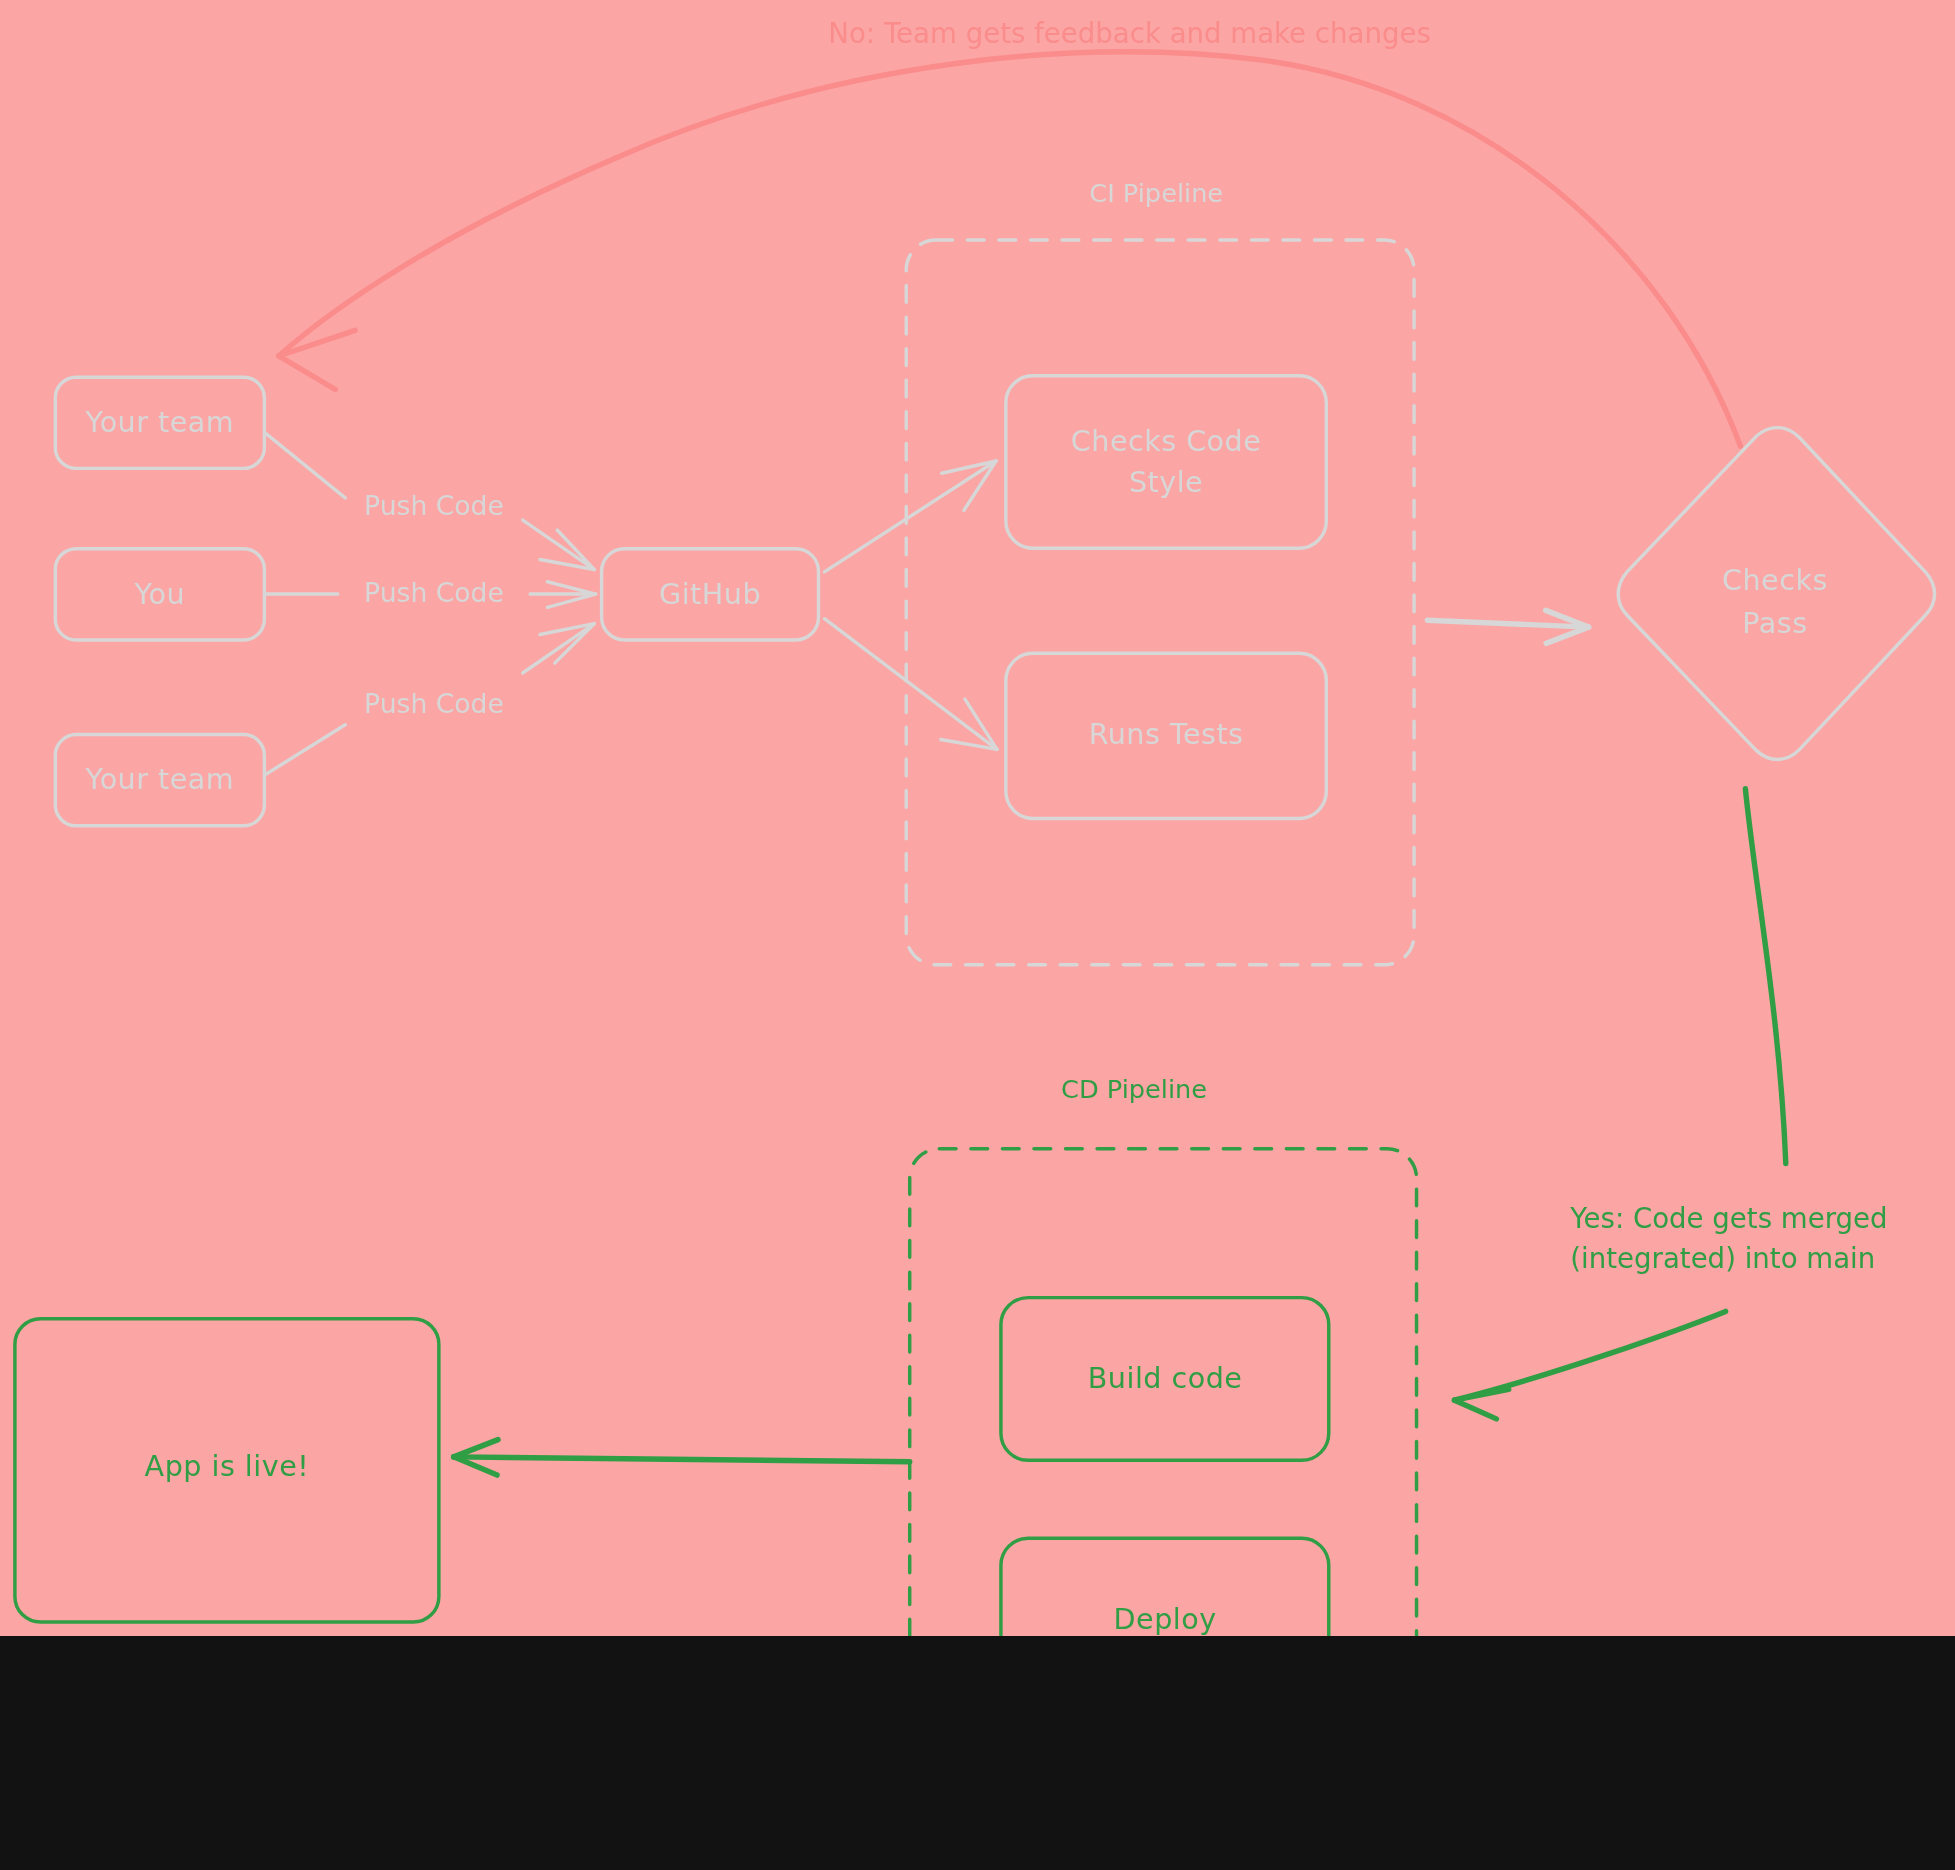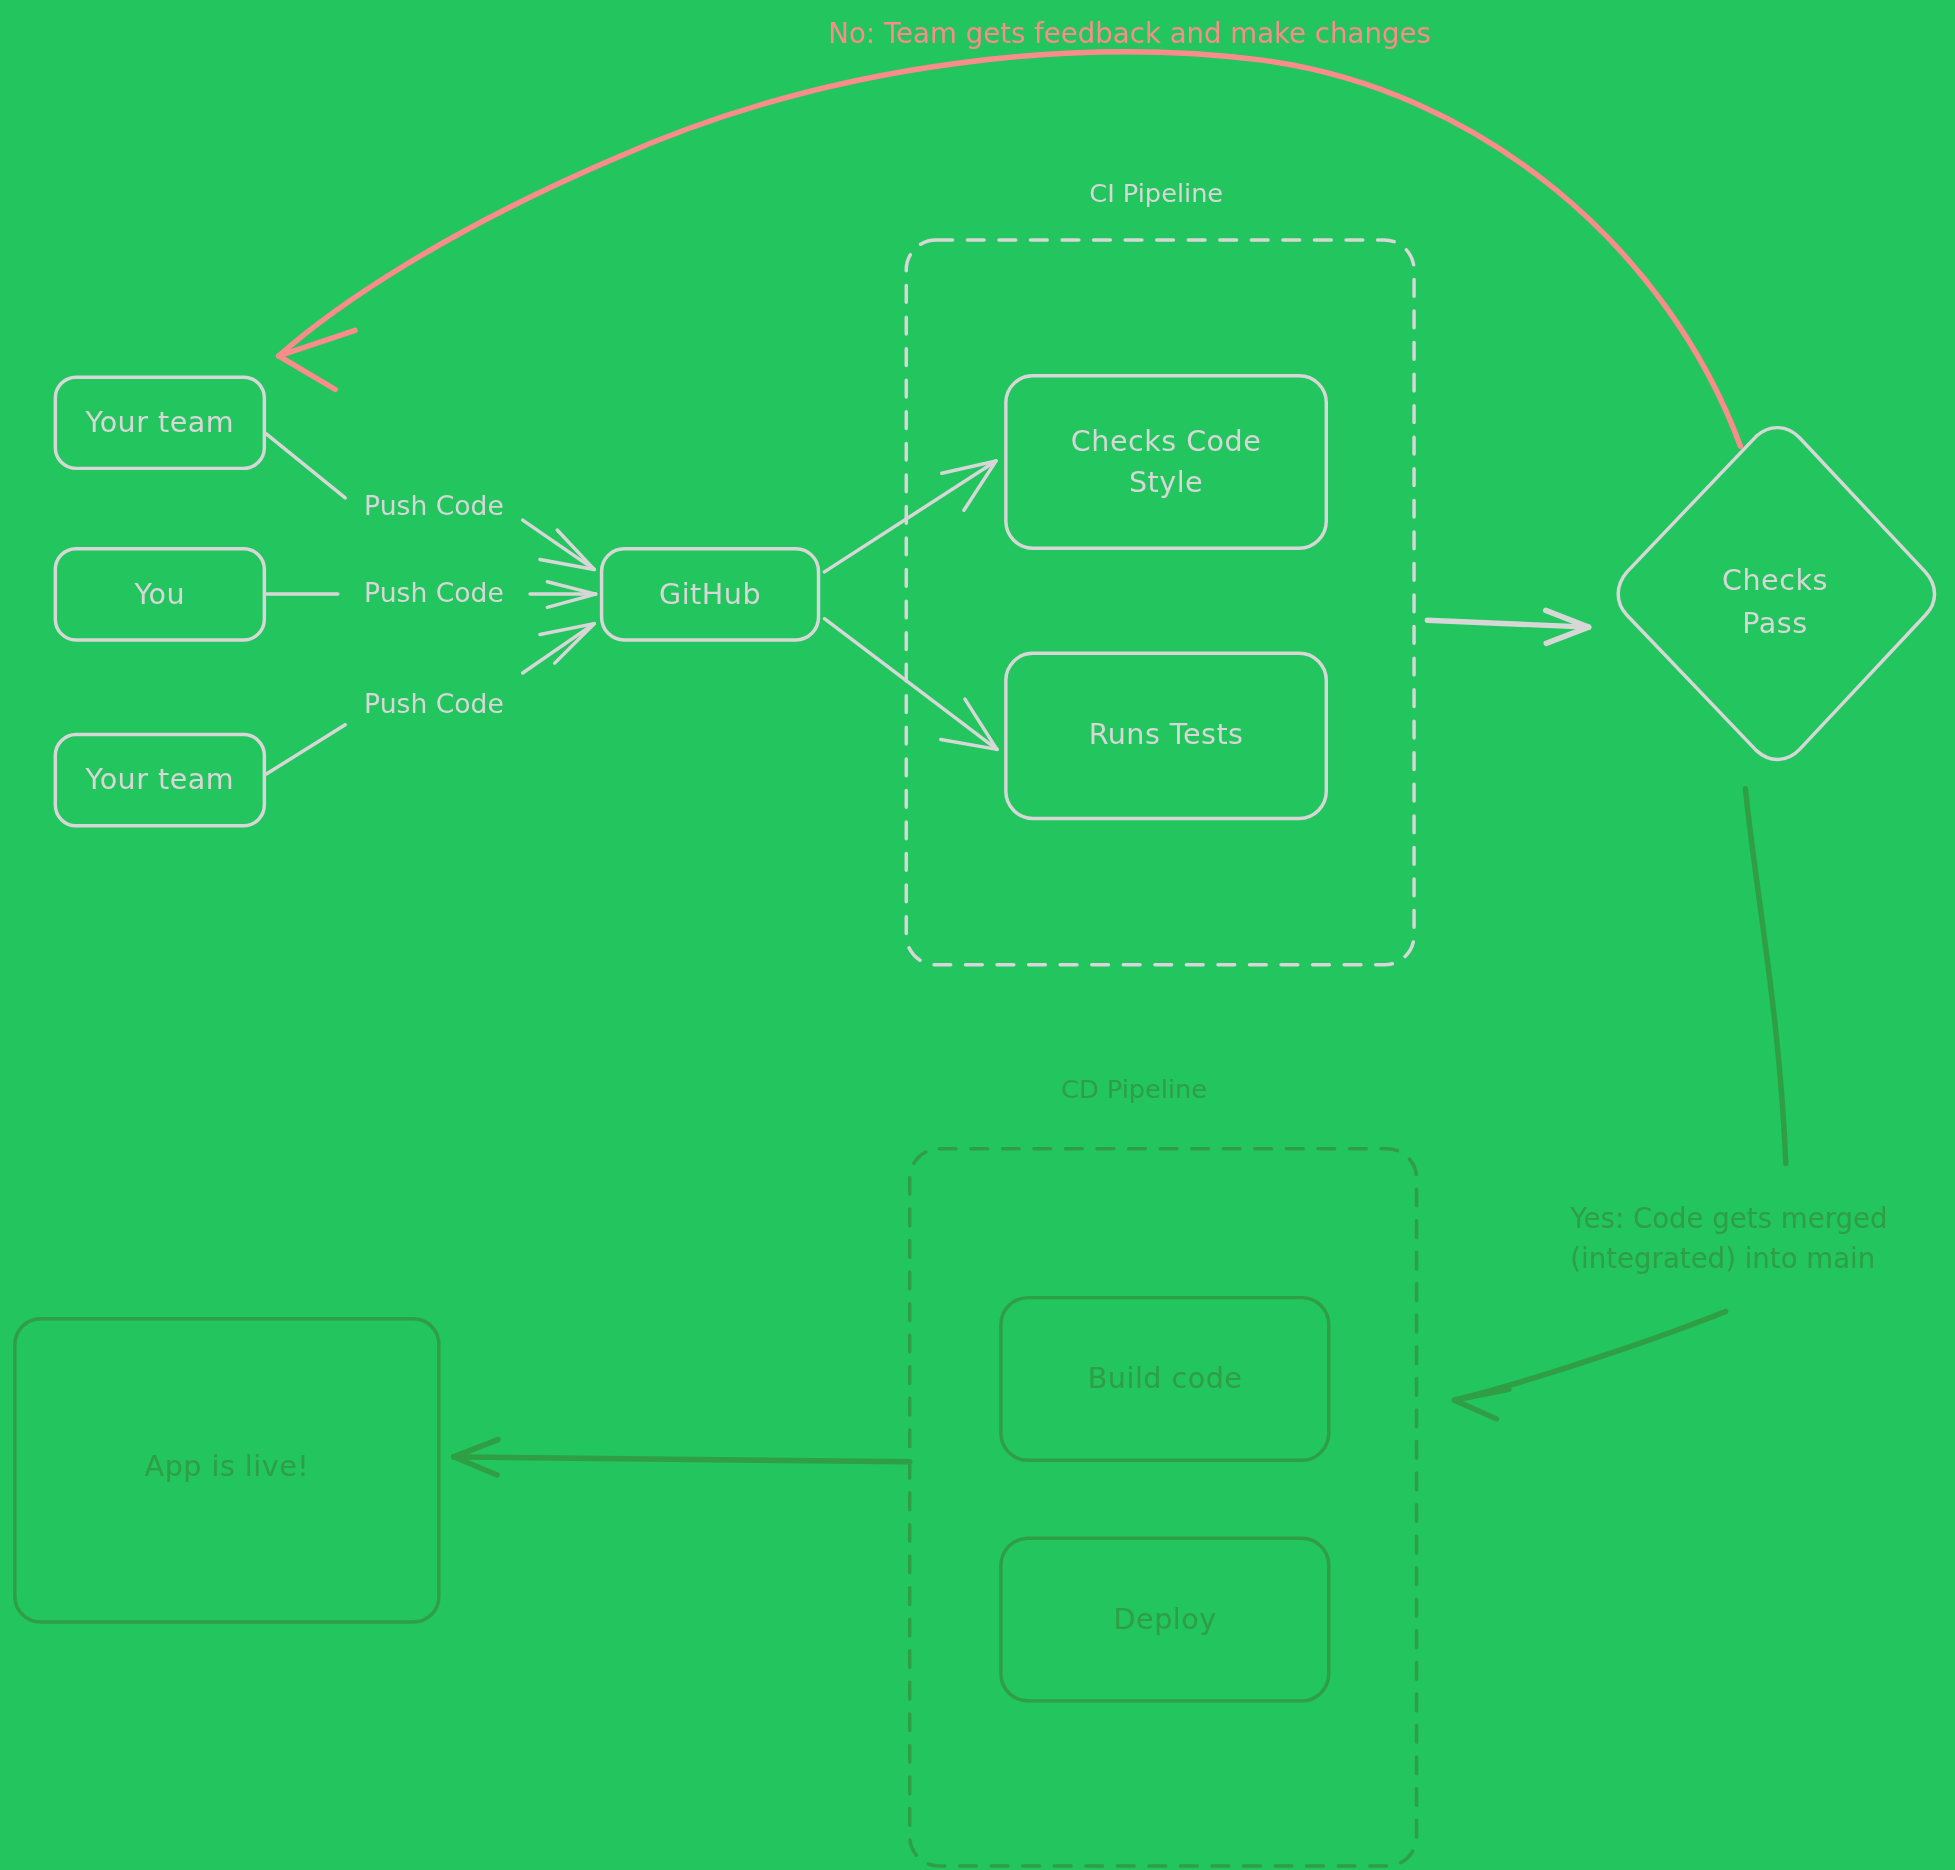--- a/index.html
+++ b/index.html
@@ -1,16 +1,16 @@
 <!DOCTYPE html>
 <html style="font-size:8px"><head>
 <meta charset="utf-8">
 <style>
   html,body{margin:0;padding:0;background:#121212;}
-  #stage{position:relative;width:1955px;height:1870px;background:#22c55e;overflow:hidden;}
+  #stage{position:relative;width:1955px;height:1636px;background:#fca5a5;overflow:hidden;}
   svg{position:absolute;top:0;left:0;width:1955px;height:1870px;}
   .nd-label{
     font-family:"DejaVu Sans", sans-serif;
     font-size:58px;
     dominant-baseline:middle;
     text-anchor:middle;
     letter-spacing:1px;
   }
   .edge-label{
     font-family:"DejaVu Sans", sans-serif;

